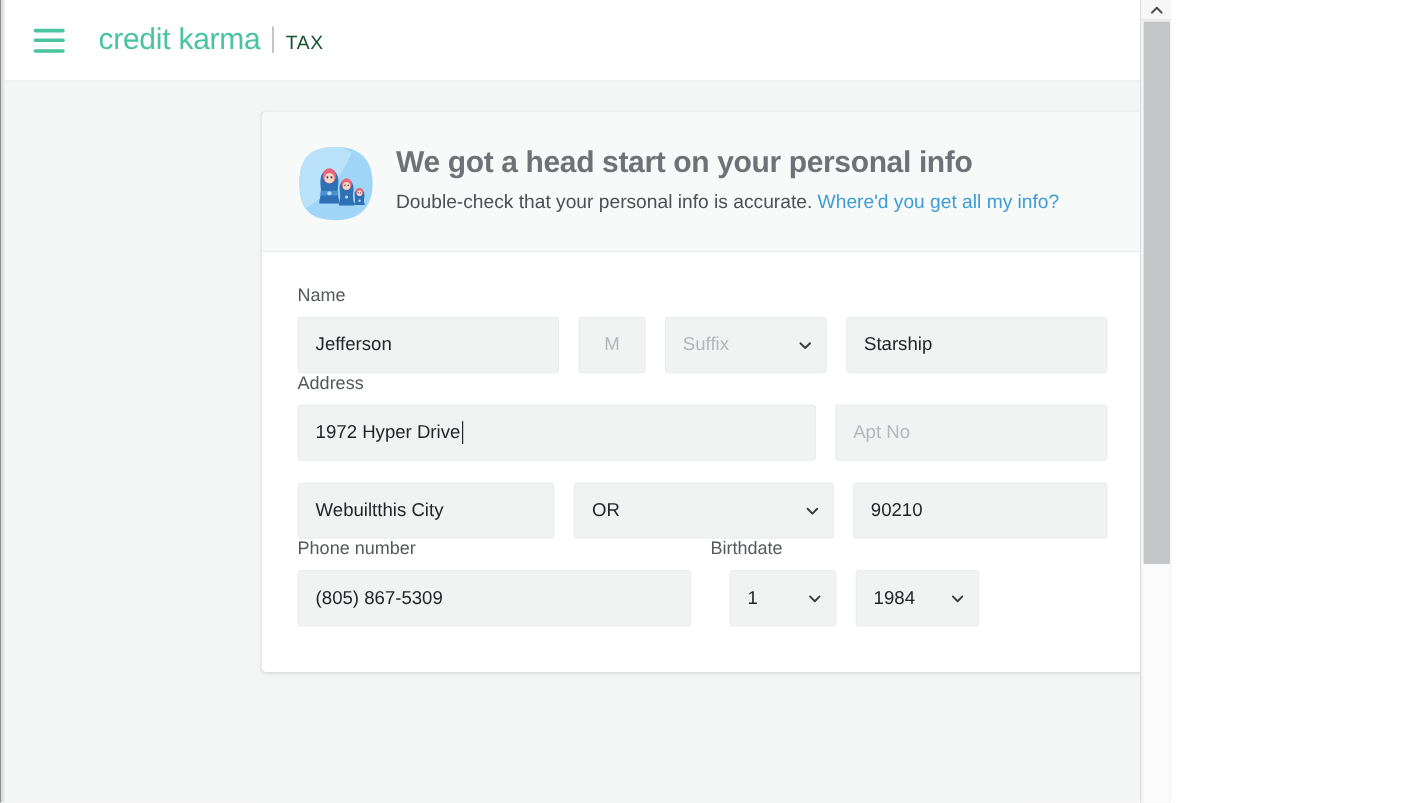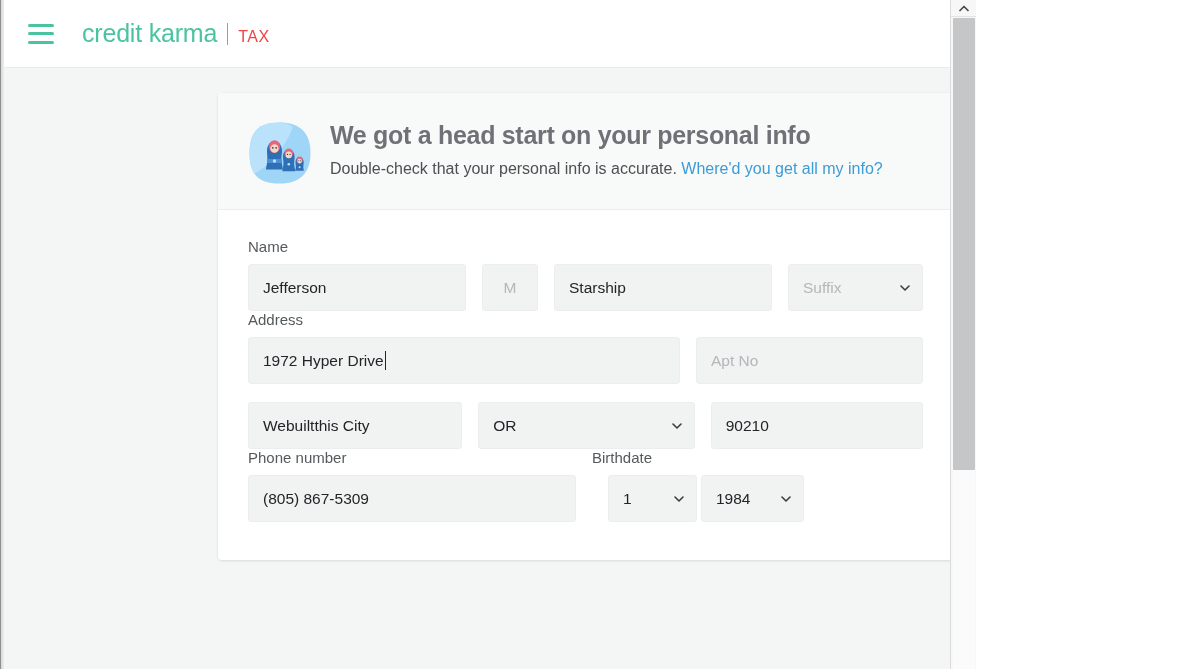--- a/index.html
+++ b/index.html
@@ -67,21 +67,21 @@
     display: inline-block;
     width: 1px;
     height: 22px;
     background: #9aa0a3;
     margin: 0 10px;
     position: relative;
     top: 3px;
   }
   .brand-tax {
     font-size: 16px;
-    color: #ef4444;
+    color: #14532d;
     letter-spacing: 0.6px;
     font-weight: 400;
   }
 
   
   .page {
     position: absolute;
     left: 4px; top: 76px;
     width: 1158px;
     height: 601px;
@@ -197,21 +197,21 @@
   .w-street { width: 432px; }
   .w-apt    { width: 227px; margin-left: 16px; }
 
   .w-city   { width: 215px; }
   .w-state  { width: 217px; margin-left: 16px; }
   .w-zip    { width: 213px; margin-left: 16px; }
 
   .w-phone  { width: 328px; }
   .w-month  { width: 99px; }
   .w-day    { width: 89px;  margin-left: 16px; }
-  .w-year   { width: 103px; margin-left: 4px; }
+  .w-year   { width: 103px; margin-left: 16px; }
 
   .group { display: flex; flex-direction: column; }
   .group + .group { margin-left: 16px; }
   .bdate-group { display: flex; align-items: flex-end; }
 
   
   .scrollbar {
     position: absolute;
     right: 0; top: 0;
     width: 26px; height: 669px;
@@ -306,28 +306,28 @@
 
         <div>
           <span class="field-label">Name</span>
           <div class="row">
             <div class="ctl w-first">
               <span>Jefferson</span>
             </div>
             <div class="ctl w-mid placeholder">
               <span>M</span>
             </div>
-            <div class="ctl w-last">
-              <span>Starship</span>
-            </div>
             <div class="ctl sel w-suffix placeholder">
               <span>Suffix</span>
               <svg class="chev" viewBox="0 0 10 10">
                   <path d="M1 3 L5 7 L9 3" stroke="#3a3d40" stroke-width="1.6" fill="none" stroke-linecap="round" stroke-linejoin="round"></path>
                 </svg>
+            </div>
+            <div class="ctl w-last">
+              <span>Starship</span>
             </div>
           </div>
         </div>
 
         <div>
           <span class="field-label">Address</span>
           <div class="row">
             <div class="ctl w-street">
               <span>1972 Hyper Drive</span>
                 <i class="caret-cursor"></i>

